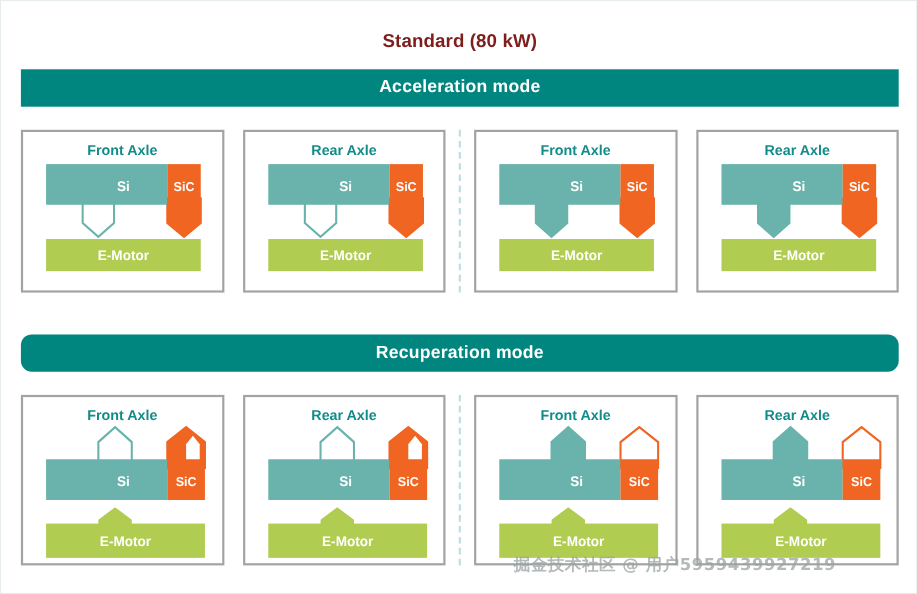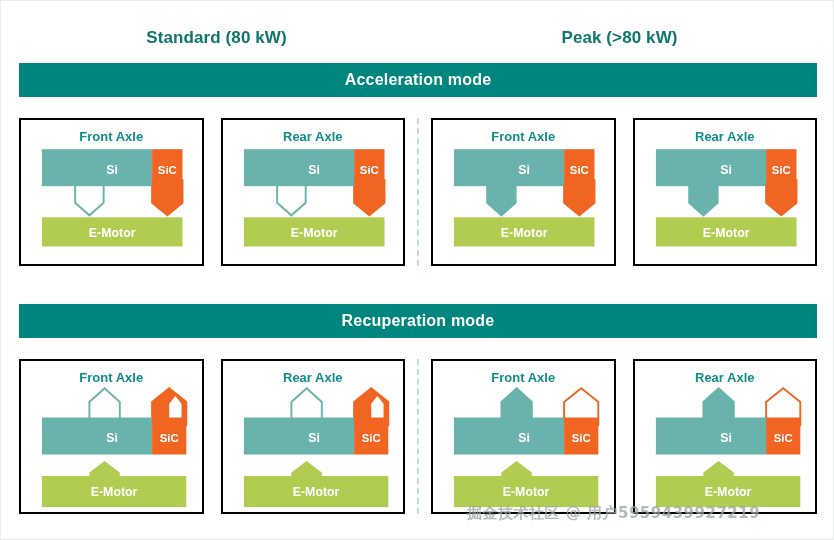--- a/index.html
+++ b/index.html
@@ -19,51 +19,51 @@
   }
 
   
   .col-titles{
     position:absolute;left:14px;top:22px;width:806px;height:30px;
     display:flex;
   }
   .col-title{
     flex:1 1 50%;
     text-align:center;
-    color:#0f766e;
+    color:#7f1d1d;
     font-size:17px;
     font-weight:bold;
     letter-spacing:.1px;
     line-height:30px;
   }
 
   
   .mode-band{
     position:absolute;left:18px;width:798px;height:34px;
     background:#00857f;
     color:#ffffff;
     font-size:16px;
     font-weight:bold;
     display:flex;align-items:center;justify-content:center;
     letter-spacing:.2px;
   }
   .mode-band.accel{top:62px;}
-  .mode-band.recup{top:303px;}
+  .mode-band.recup{top:303px;border-radius:10px;}
 
   
   .cell-row{
     position:absolute;left:18px;width:798px;
     display:flex;
   }
   .cell-row.accel{top:117px;height:148px;}
   .cell-row.recup{top:358px;height:155px;}
 
   .cell{
     box-sizing:border-box;
-    border:2px solid #000000;
+    border:2px solid #a3a3a3;
     background:#ffffff;
     position:relative;
     width:190px;
     height:100%;
   }
   .gap-sm{width:17px;flex:0 0 17px;}
   
   .divider{
     flex:0 0 26px;width:26px;
     display:flex;align-items:center;justify-content:center;
@@ -110,21 +110,20 @@
     font-weight:bold;
   }
 </style>
 </head>
 <body>
 
 <div class="diagram">
 
   <div class="col-titles">
     <div class="col-title">Standard (80 kW)</div>
-    <div class="col-title">Peak (&gt;80 kW)</div>
   </div>
 
   <div class="mode-band accel">Acceleration mode</div>
 
   <div class="cell-row accel" id="row-accel">
       <div class="cell">
                <div class="axle-title">Front Axle</div>
                <div class="stage">
   <svg viewBox="0 0 190 148" preserveAspectRatio="none">
 

